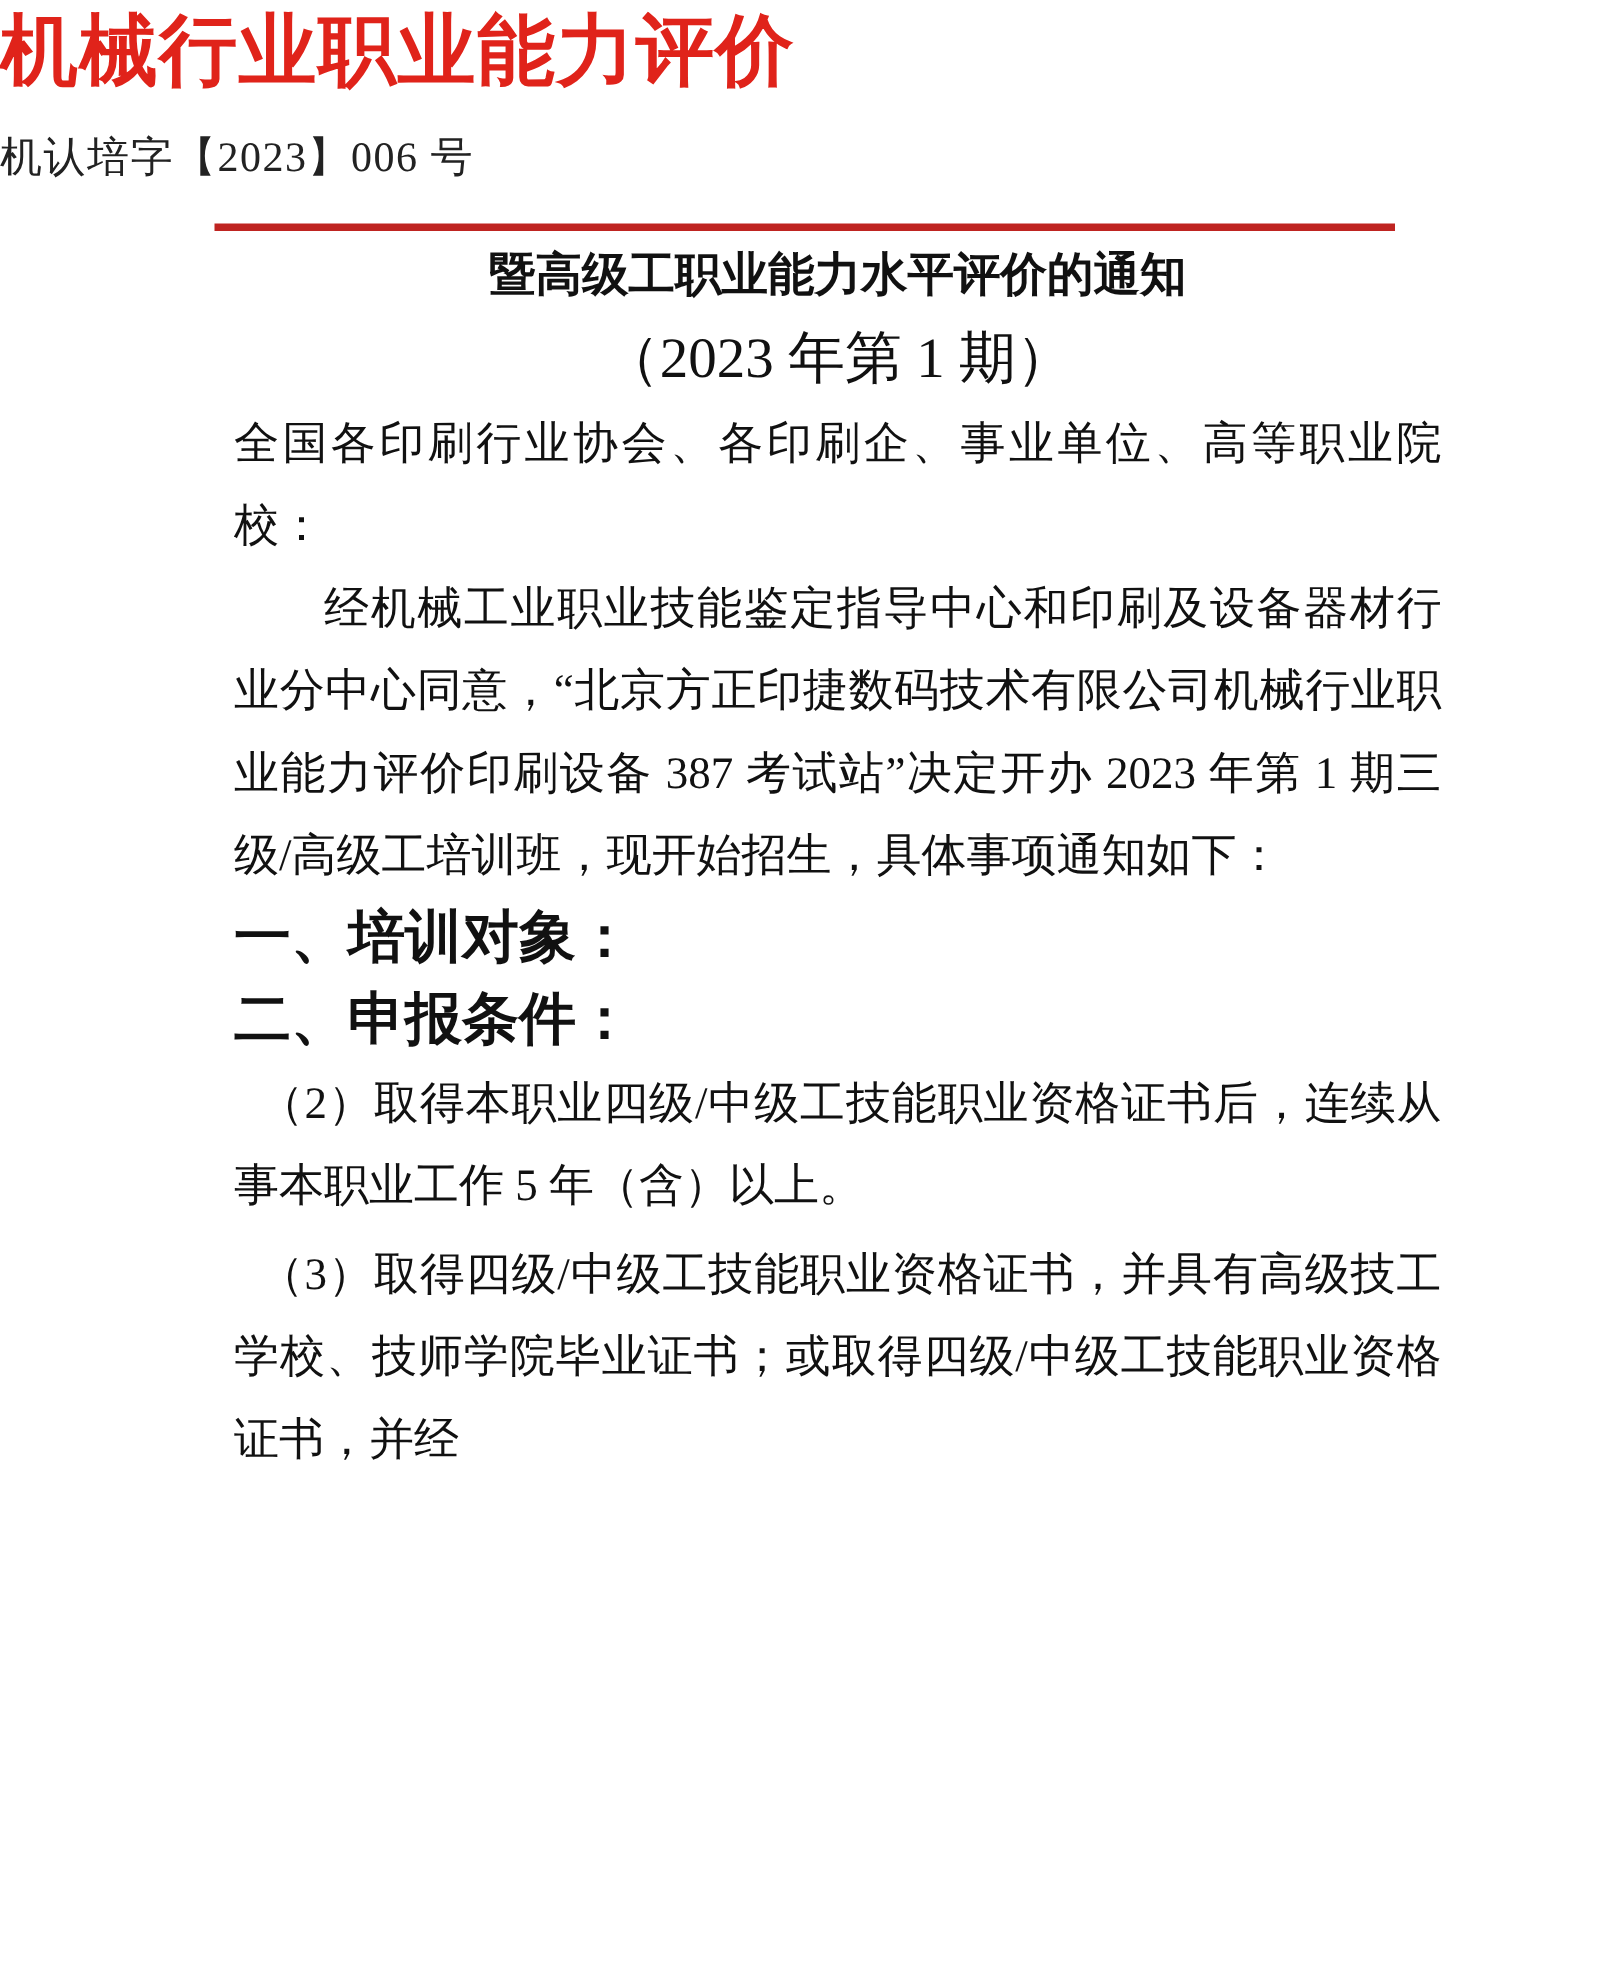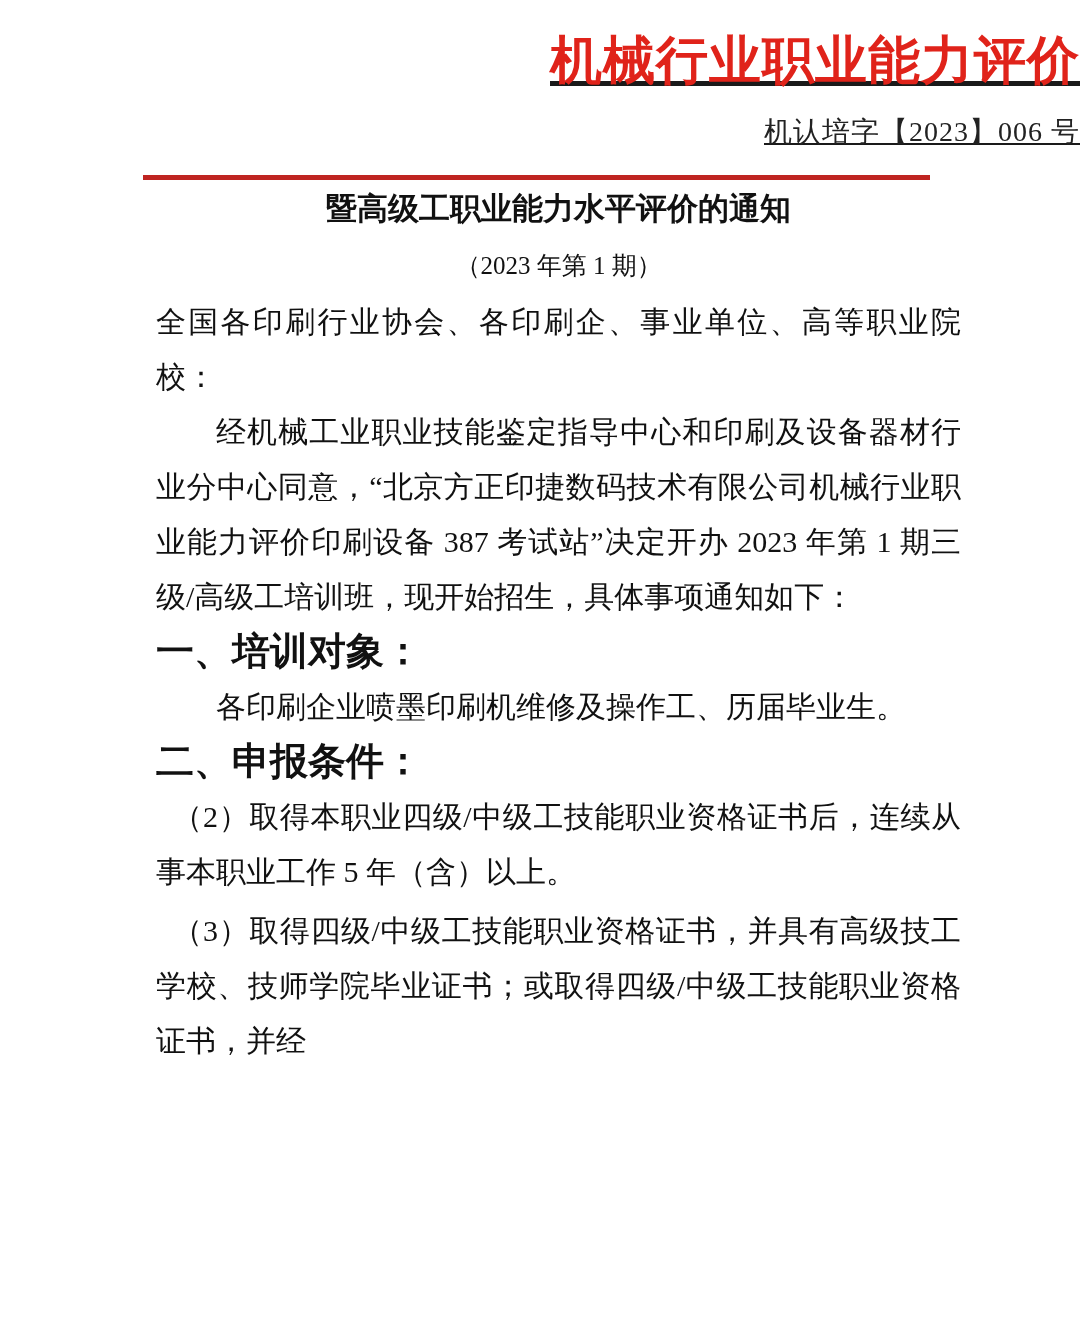--- a/index.html
+++ b/index.html
@@ -11,23 +11,21 @@
     position: relative;
     width: 1080px;
     height: 1320px;
     background: #ffffff;
     overflow: hidden;
     font-family: "Liberation Serif", "DejaVu Serif", serif;
     color: #1a1a1a;
   }
   
   .letterhead {
-    text-align: right;
-    padding-top: 26px;
-    text-decoration: underline;
+    text-align: left;
   }
   .red-title {
     color: #e0231a;
     font-family: "Liberation Serif", "DejaVu Serif", serif;
     font-weight: bold;
     font-size: 52px;
     line-height: 69px;
     letter-spacing: 1px;
     white-space: nowrap;
   }
@@ -56,21 +54,21 @@
     text-align: center;
     font-family: "Liberation Sans", "DejaVu Sans", sans-serif;
     font-weight: bold;
     font-size: 31px;
     line-height: 57px;
     color: #111111;
   }
   .notice-title.second { margin-top: 0; }
   .issue-line {
     text-align: center;
-    font-size: 25px;
+    font-size: 38px;
     line-height: 57px;
     color: #111111;
   }
   .doc-main p {
     margin: 0;
     font-size: 30px;
     line-height: 55px;
     text-align: justify;
     color: #111111;
   }
@@ -101,21 +99,20 @@
   <main class="doc-main">
 
     <h1 class="notice-title second">暨高级工职业能力水平评价的通知</h1>
     <div class="issue-line">（2023 年第 1 期）</div>
 
     <p class="salutation">全国各印刷行业协会、各印刷企、事业单位、高等职业院校：</p>
 
     <p class="indent-2">经机械工业职业技能鉴定指导中心和印刷及设备器材行业分中心同意，“北京方正印捷数码技术有限公司机械行业职业能力评价印刷设备 387 考试站”决定开办 2023 年第 1 期三级/高级工培训班，现开始招生，具体事项通知如下：</p>
 
     <h2 class="section-heading">一、培训对象：</h2>
-    <p class="indent-2">各印刷企业喷墨印刷机维修及操作工、历届毕业生。</p>
 
     <h2 class="section-heading">二、申报条件：</h2>
     <p class="indent-item">（2）取得本职业四级/中级工技能职业资格证书后，连续从事本职业工作 5 年（含）以上。</p>
     <p class="indent-item item-3">（3）取得四级/中级工技能职业资格证书，并具有高级技工学校、技师学院毕业证书；或取得四级/中级工技能职业资格证书，并经</p>
 
   </main>
 
 </div>
 
 </body></html>

